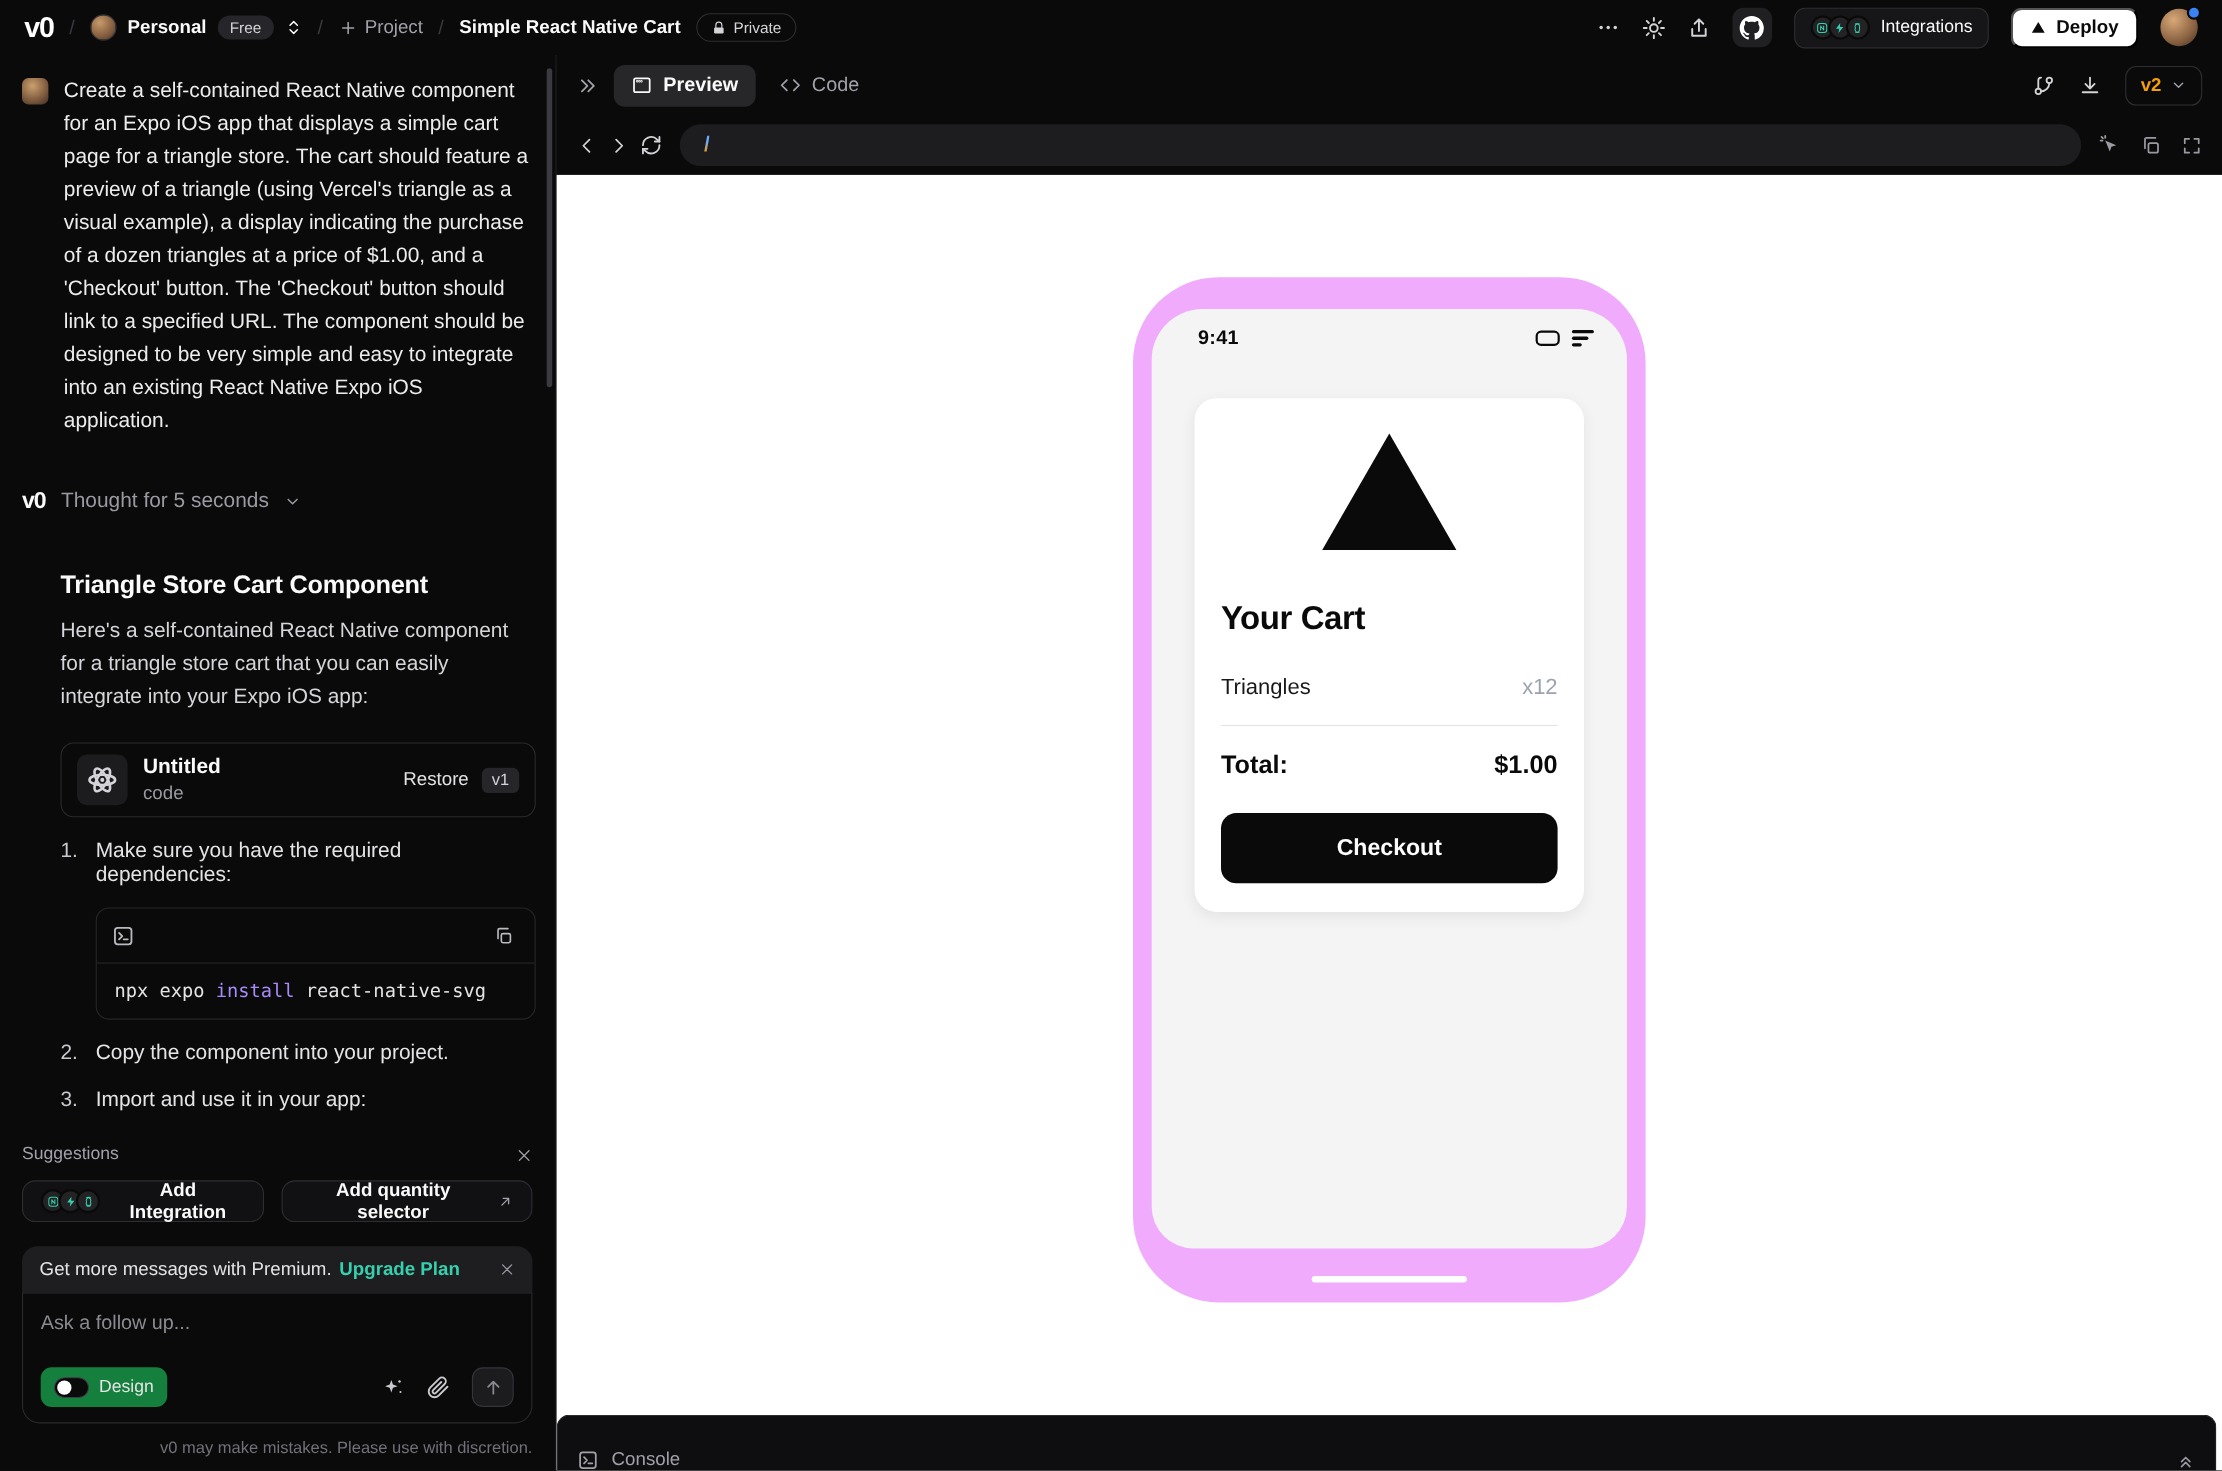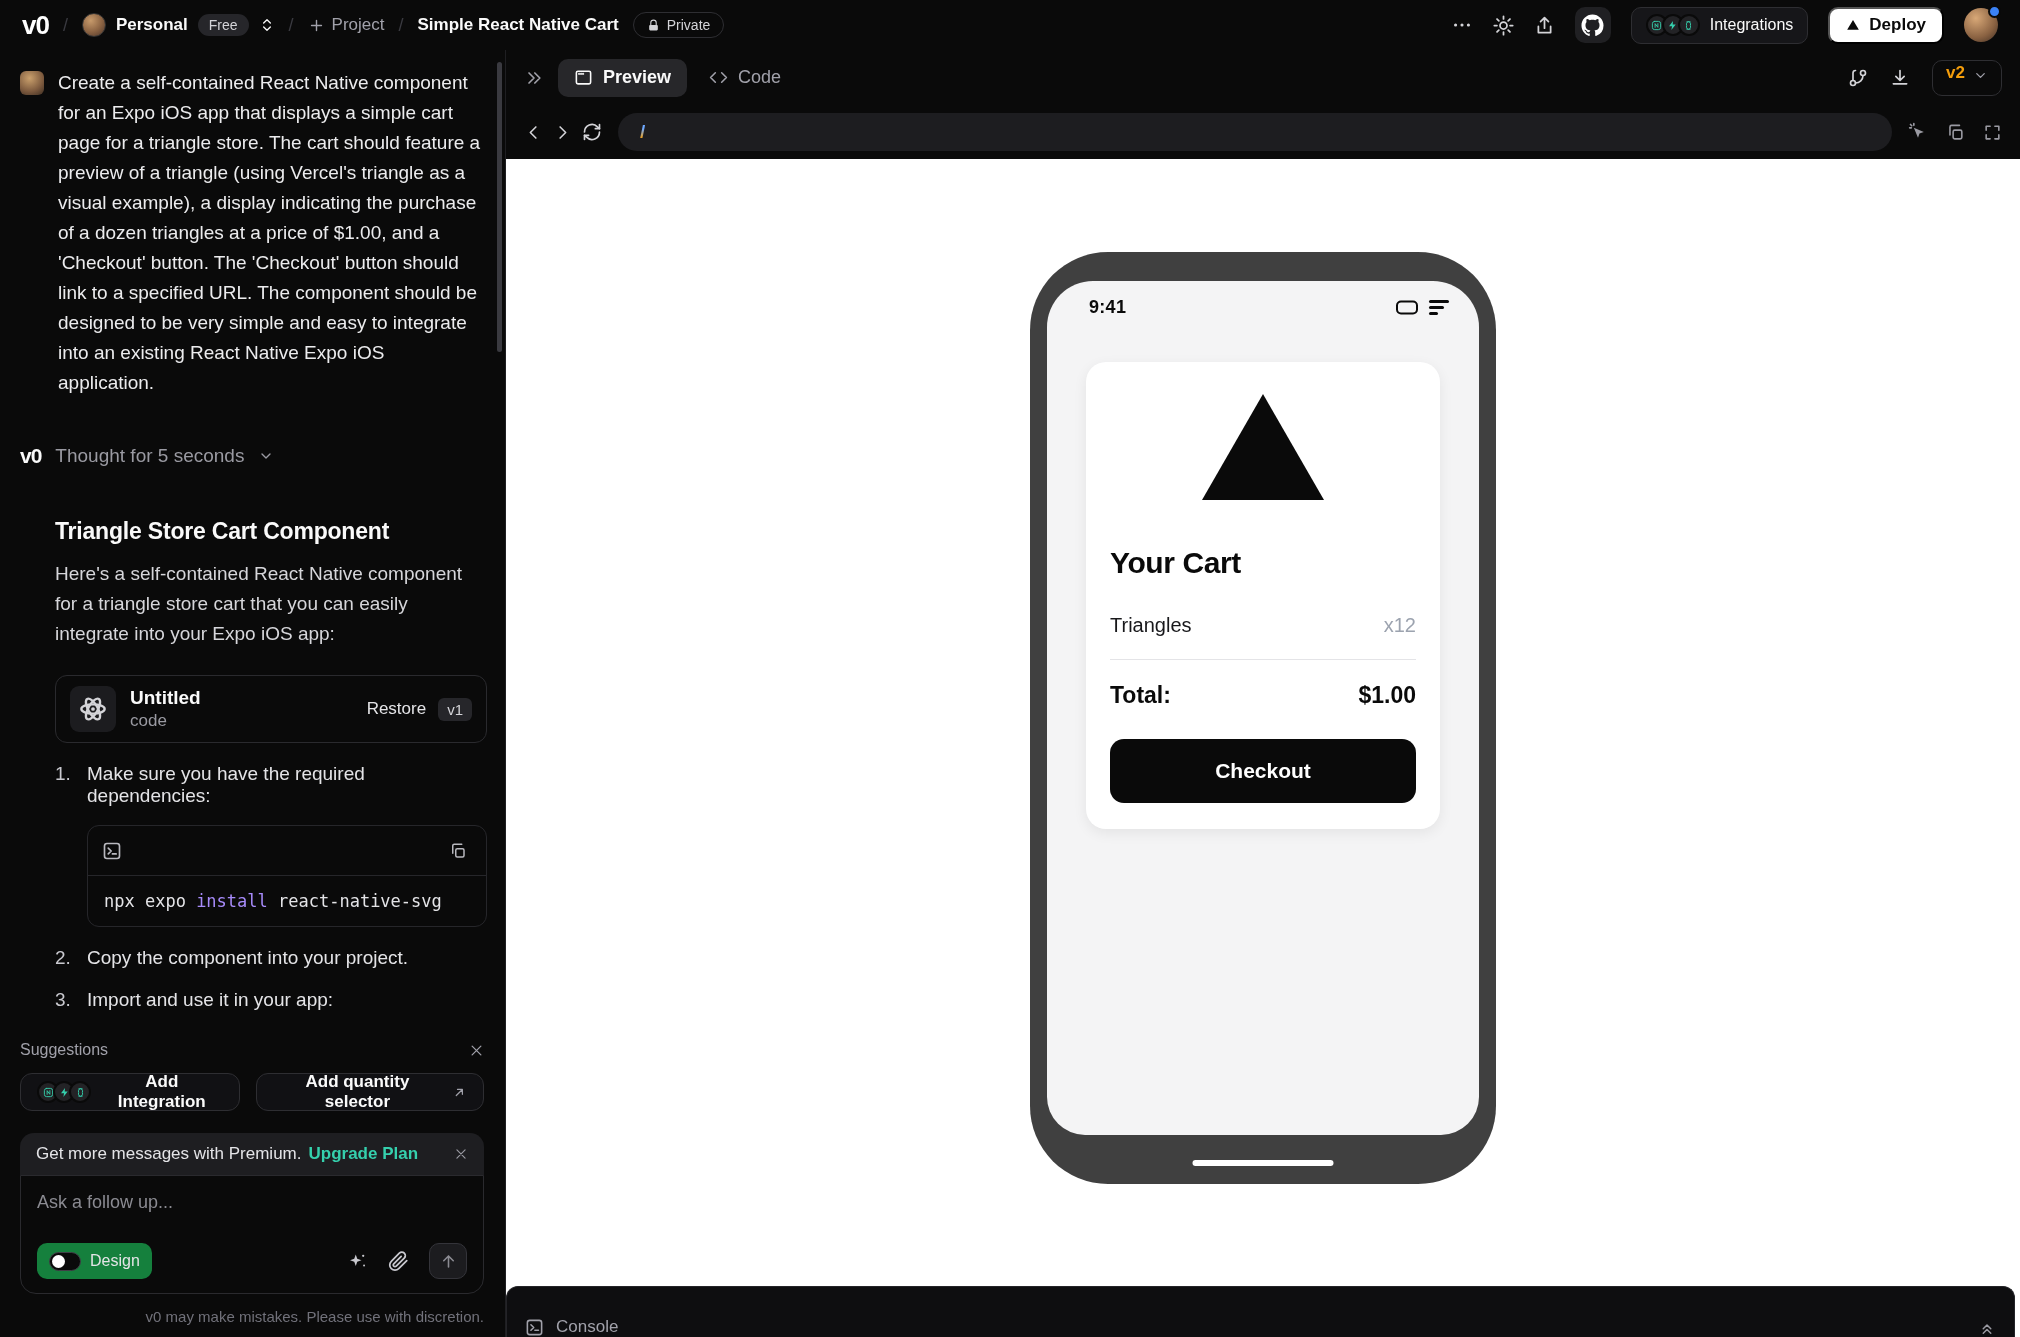--- a/index.html
+++ b/index.html
@@ -93,30 +93,30 @@
   .send-btn { width:38px; height:36px; border-radius:10px; background:#1c1c1f; border:1px solid #34343a; color:#8b8b92; display:flex; align-items:center; justify-content:center; cursor:pointer; }
   .disclaimer { text-align:right; color:#71717a; font-size:15px; margin:14px 0 12px; }
 
   
   .preview-panel { flex:1; display:flex; flex-direction:column; min-width:0; }
   .tabsbar { height:55px; flex:0 0 55px; display:flex; align-items:center; padding:0 18px; gap:14px; }
   .collapse-ic { color:#a1a1aa; cursor:pointer; }
   .tab-active { display:flex; align-items:center; gap:10px; background:#27272a; border-radius:10px; height:38px; padding:0 16px; color:#fafafa; font-size:18px; font-weight:600; cursor:pointer; }
   .tab-idle { display:flex; align-items:center; gap:10px; color:#a1a1aa; font-size:18px; padding:0 8px; cursor:pointer; }
   .tabsbar-right { margin-left:auto; display:flex; align-items:center; gap:22px; }
-  .v2-pill { display:flex; align-items:flex-end; gap:8px; border:1px solid #2e2e32; border-radius:10px; height:36px; padding:12px 13px; cursor:pointer; }
+  .v2-pill { display:flex; align-items:center; gap:8px; border:1px solid #2e2e32; border-radius:10px; height:36px; padding:0 13px; cursor:pointer; }
   .v2-pill .v { color:#f59e0b; font-size:17px; font-weight:600; }
   .v2-pill .ch { color:#a1a1aa; }
   .urlbar { height:54px; flex:0 0 54px; display:flex; align-items:center; padding:0 18px; gap:10px; color:#9a9aa2; }
   .url-pill { flex:1; height:38px; background:#1d1d20; border-radius:999px; display:flex; align-items:center; padding:0 22px; margin:0 6px; cursor:text; }
   .url-path { font-size:19px; font-weight:600; background:linear-gradient(180deg,#6ea8fe 35%, #f59e0b 80%); -webkit-background-clip:text; background-clip:text; color:transparent; }
   .url-icons { display:flex; align-items:center; gap:18px; color:#9a9aa2; }
 
   .canvas { flex:1; position:relative; background:#ffffff; min-height:0; }
-  .phone { position:absolute; left:50%; top:93px; transform:translateX(-50%); width:466px; height:932px; background:#404040; border-radius:78px; }
+  .phone { position:absolute; left:50%; top:93px; transform:translateX(-50%); width:466px; height:932px; background:#f0abfc; border-radius:78px; }
   .screen { position:absolute; left:17px; right:17px; top:29px; bottom:49px; background:#f4f4f5; border-radius:46px 46px 38px 38px; overflow:hidden; }
   .statusbar { display:flex; align-items:center; padding:16px 30px 0 42px; color:#0a0a0a; }
   .time { font-size:18px; font-weight:700; letter-spacing:.3px; }
   .status-icons { margin-left:auto; display:flex; align-items:center; gap:8px; color:#0a0a0a; }
   .sig-lines { display:flex; flex-direction:column; align-items:flex-start; gap:3px; }
   .sig-lines i { display:block; height:3px; background:#0a0a0a; border-radius:2px; }
   .cart-card { margin:44px auto 0; width:354px; background:#fff; border-radius:20px; box-shadow:0 4px 14px rgba(0,0,0,.07); padding:32px 24px 26px; }
   .tri { width:0; height:0; border-left:61px solid transparent; border-right:61px solid transparent; border-bottom:106px solid #0a0a0a; margin:0 auto; }
   .cart-title { margin-top:46px; font-size:30px; font-weight:800; color:#0a0a0a; letter-spacing:-0.4px; }
   .cart-row { margin-top:34px; display:flex; align-items:baseline; justify-content:space-between; font-size:20px; color:#18181b; }

